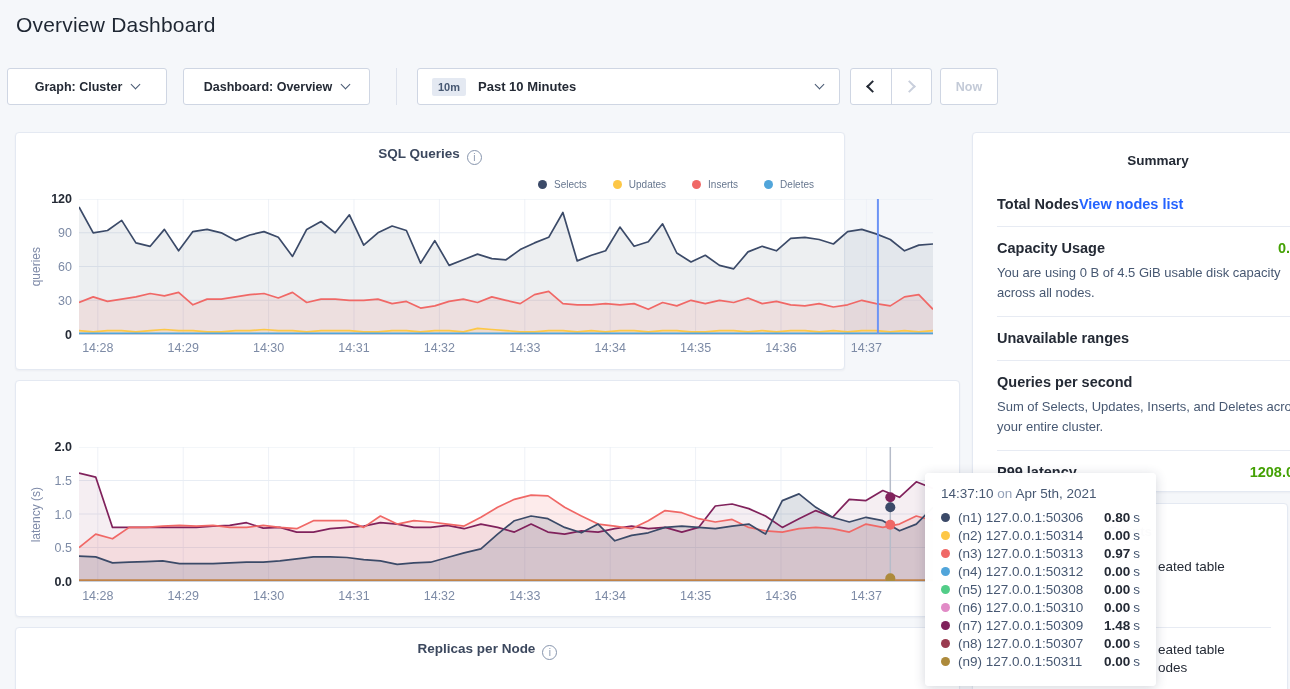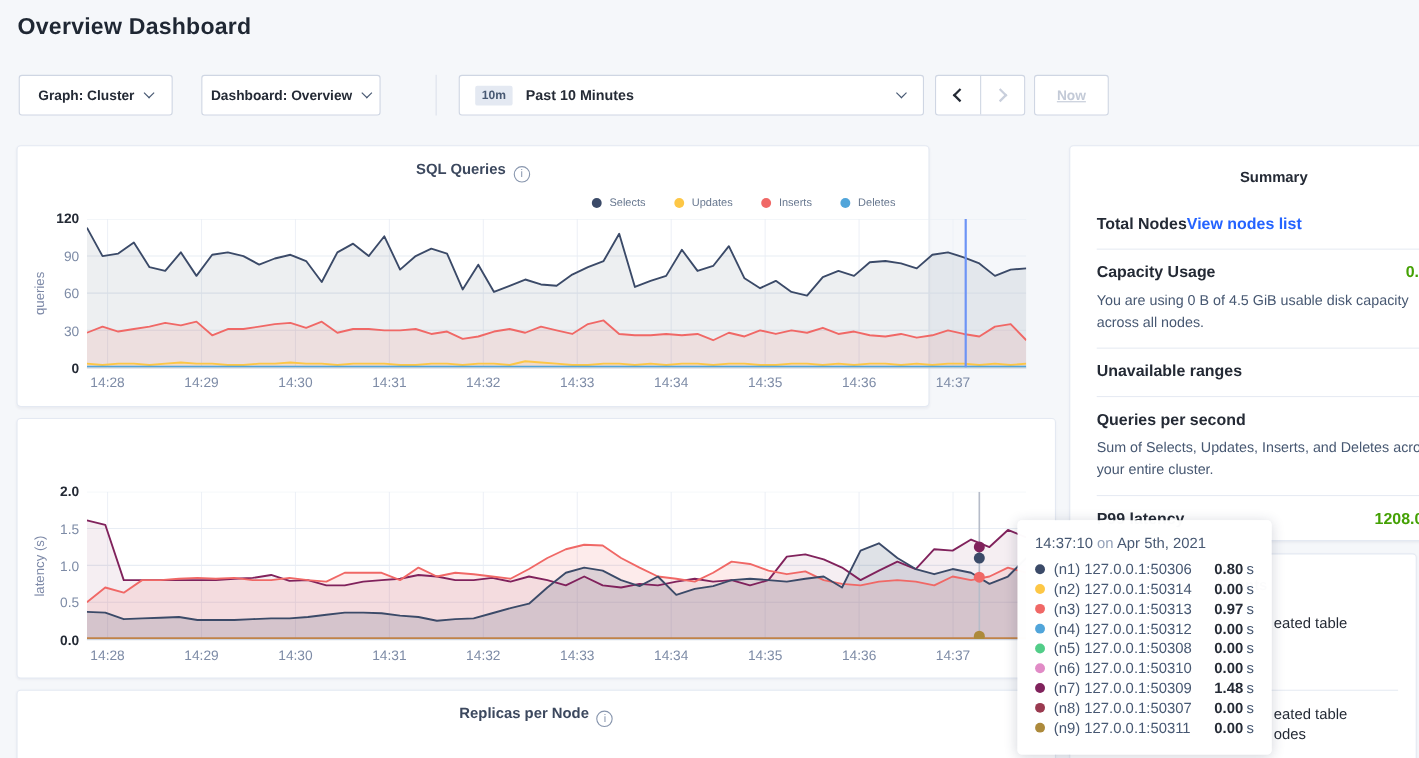--- a/index.html
+++ b/index.html
@@ -3,39 +3,39 @@
 <meta charset="utf-8">
 <style>
   * { margin:0; padding:0; box-sizing:border-box; }
   html,body { width:1290px; height:689px; }
   body {
     position:relative; overflow:hidden;
     background:#f5f7fa;
     font-family:"Liberation Sans", sans-serif;
     color:#242a35;
   }
-  .page-title { position:absolute; left:16px; top:13px; font-size:21px; font-weight:700; color:#1f2733; letter-spacing:.2px; }
+  .page-title { position:absolute; left:16px; top:13px; font-size:21px; font-weight:400; color:#1f2733; letter-spacing:.2px; }
 
   
   .btn { position:absolute; top:68px; height:37px; background:#fff; border:1px solid #cfd6e3; border-radius:3px;
          display:flex; align-items:center; justify-content:center; gap:10px; font-size:12.5px; font-weight:700; color:#242a35; cursor:pointer; }
   .chev { width:7px; height:7px; border-right:1.6px solid #475872; border-bottom:1.6px solid #475872; transform:rotate(45deg); margin-top:-4px; }
-  .graph-btn { left:17px; width:140px; }
-  .dash-btn  { left:183px; width:163px; }
+  .graph-btn { left:7px; width:160px; }
+  .dash-btn  { left:183px; width:187px; }
   .tb-divider { position:absolute; left:396px; top:68px; width:1px; height:37px; background:#dde2ec; }
   .timebox { left:417px; width:423px; justify-content:flex-start; padding:0 14px; gap:12px; }
   .time-badge { background:#e4e9f2; border-radius:2px; padding:3px 6px; font-size:11px; font-weight:700; color:#475872; }
   .time-label { font-size:13px; font-weight:700; }
   .timebox .chev { position:absolute; right:16px; }
   .arrow-group { position:absolute; left:850px; top:68px; width:82px; height:37px; background:#fff; border:1px solid #cfd6e3; border-radius:3px; display:flex; }
   .arrow-cell { flex:1; display:flex; align-items:center; justify-content:center; }
   .arrow-cell:first-child { border-right:1px solid #cfd6e3; }
   .chev-left  { width:9px; height:9px; border-left:2.2px solid #242a35; border-bottom:2.2px solid #242a35; transform:rotate(45deg); margin-left:3px; }
   .chev-right { width:9px; height:9px; border-right:2.2px solid #c9cfdc; border-top:2.2px solid #c9cfdc; transform:rotate(45deg); margin-right:3px; }
-  .now-btn { left:940px; width:68px; color:#c3cad7; cursor:default;text-decoration:underline; }
+  .now-btn { left:940px; width:58px; color:#c3cad7; cursor:default; }
 
   
   .panel { position:absolute; background:#fff; border:1px solid #e4e9f2; border-radius:4px; box-shadow:0 1px 2px rgba(50,60,90,.05); }
   .sql-panel { left:15px; top:132px; width:830px; height:238px;padding-left:25px; }
   .lat-panel { left:15px; top:380px; width:945px; height:237px; }
   .rep-panel { left:15px; top:627px; width:945px; height:140px; }
   .summary-panel { left:972px; top:132px; width:372px; height:360px; }
   .events-panel  { left:972px; top:503px; width:316px; height:240px; }
 
   .panel-title { position:absolute; top:13px; left:0; width:100%; text-align:center; font-size:13.5px; font-weight:700; color:#3c485e; }

